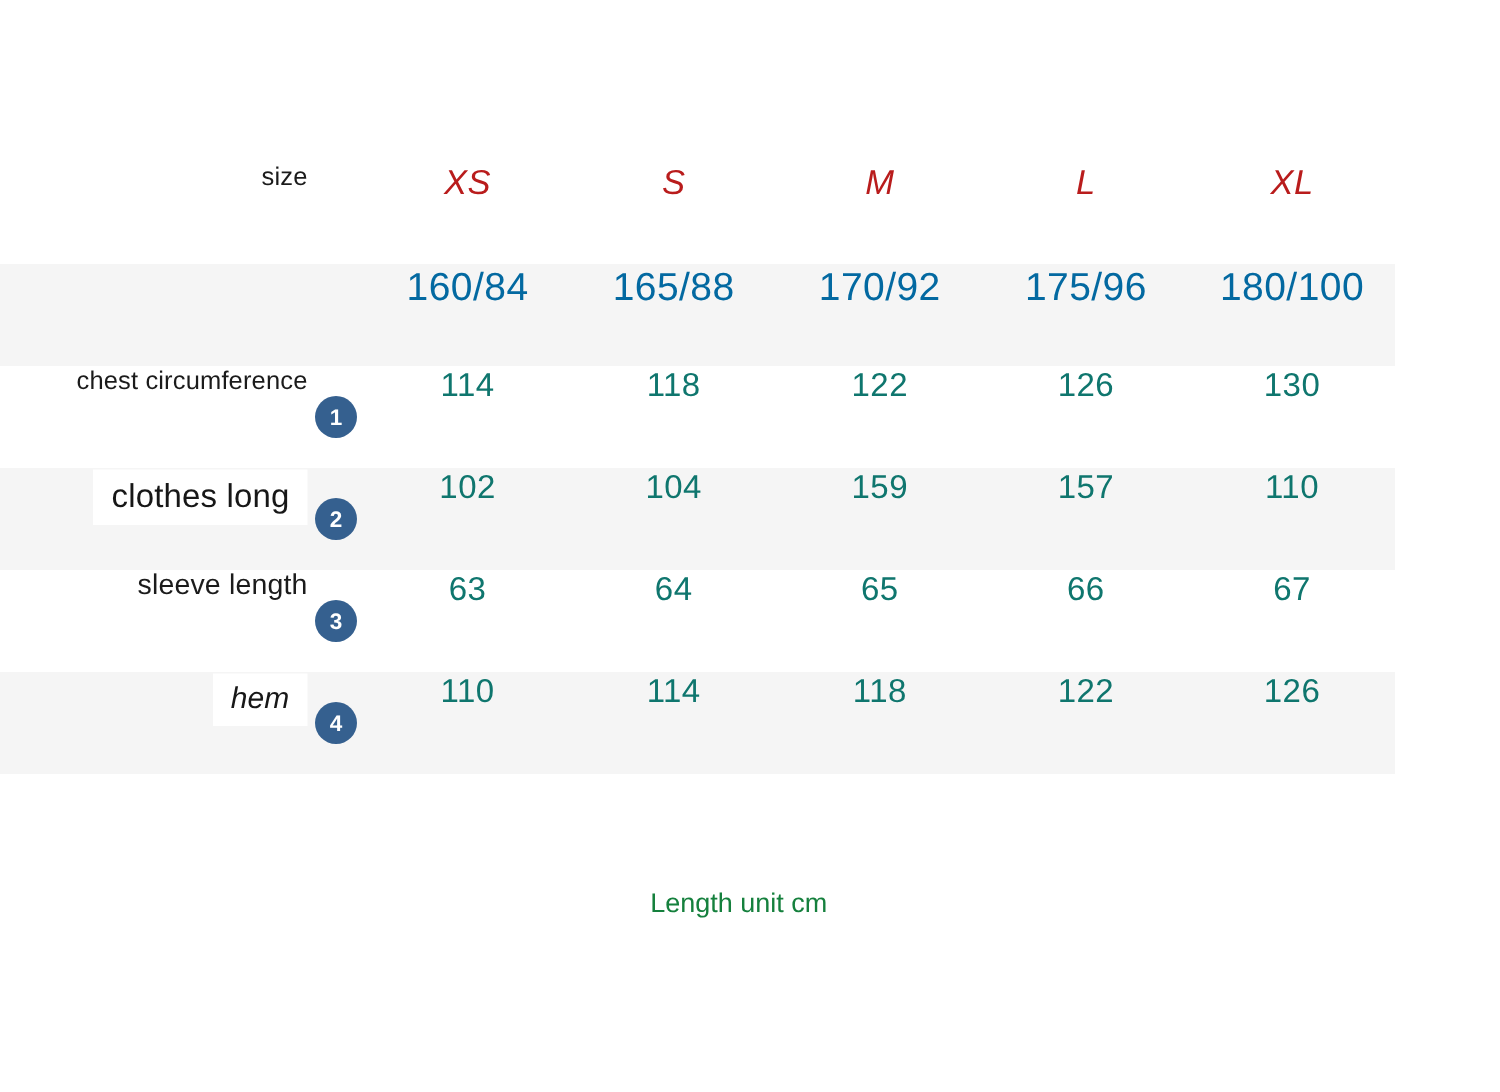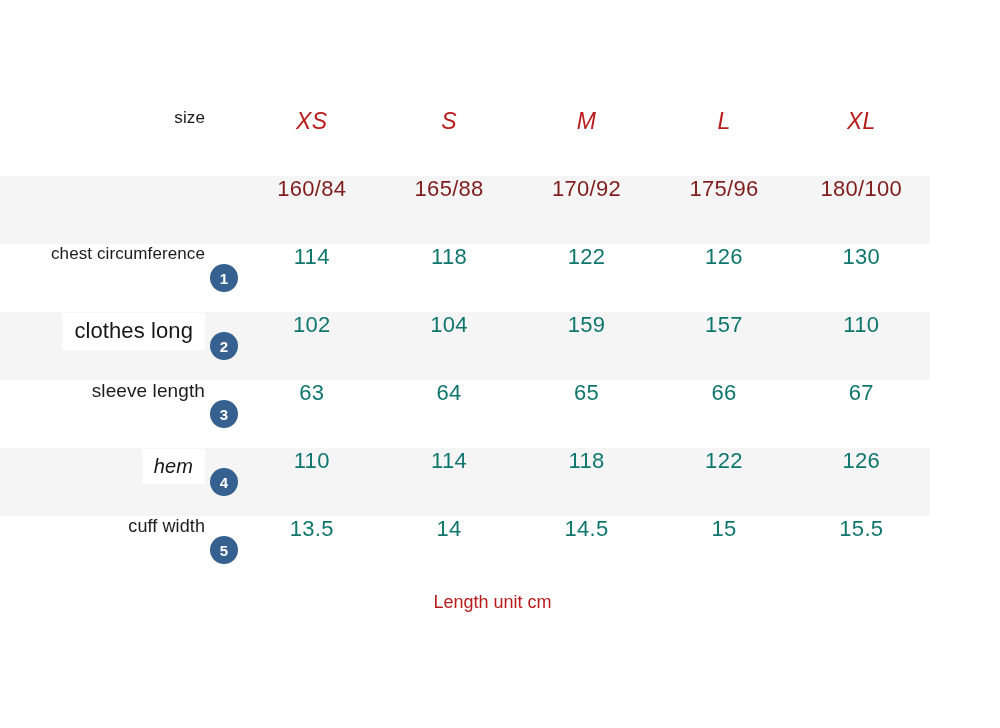--- a/index.html
+++ b/index.html
@@ -110,33 +110,33 @@
     font-weight: 300;
     letter-spacing: 0.3px;
     white-space: nowrap;
   }
   .row.header .data-cell {
     font-size: 23px;
     color: #b91c1c;
     font-style: italic;
   }
   .row.subheader .data-cell {
-    font-size: 22px;
-    color: #7f1d1d;
+    font-size: 26px;
+    color: #0369a1;
   }
 
   
   .footer {
     position: absolute;
     left: 0;
     top: 592px;
     width: 985px;
     text-align: center;
     font-size: 18px;
-    color: #b91c1c;
+    color: #15803d;
   }
 </style>
 </head>
 <body>
 
 <div id="size-chart">
 
   <div class="table">
 
     <div class="row header">
@@ -216,31 +216,18 @@
       <div class="badge-cell">
         <span class="badge">4</span>
       </div>
       <div class="data-cell">110</div>
       <div class="data-cell">114</div>
       <div class="data-cell">118</div>
       <div class="data-cell">122</div>
       <div class="data-cell">126</div>
     </div>
 
-    <div class="row">
-      <div class="label-cell">
-        <span class="label-text" style="font-size:18px;">cuff width</span>
-      </div>
-      <div class="badge-cell">
-        <span class="badge">5</span>
-      </div>
-      <div class="data-cell">13.5</div>
-      <div class="data-cell">14</div>
-      <div class="data-cell">14.5</div>
-      <div class="data-cell">15</div>
-      <div class="data-cell">15.5</div>
-    </div>
 
   </div>
 
   <div class="footer">Length unit cm</div>
 
 </div>
 
 </body></html>

